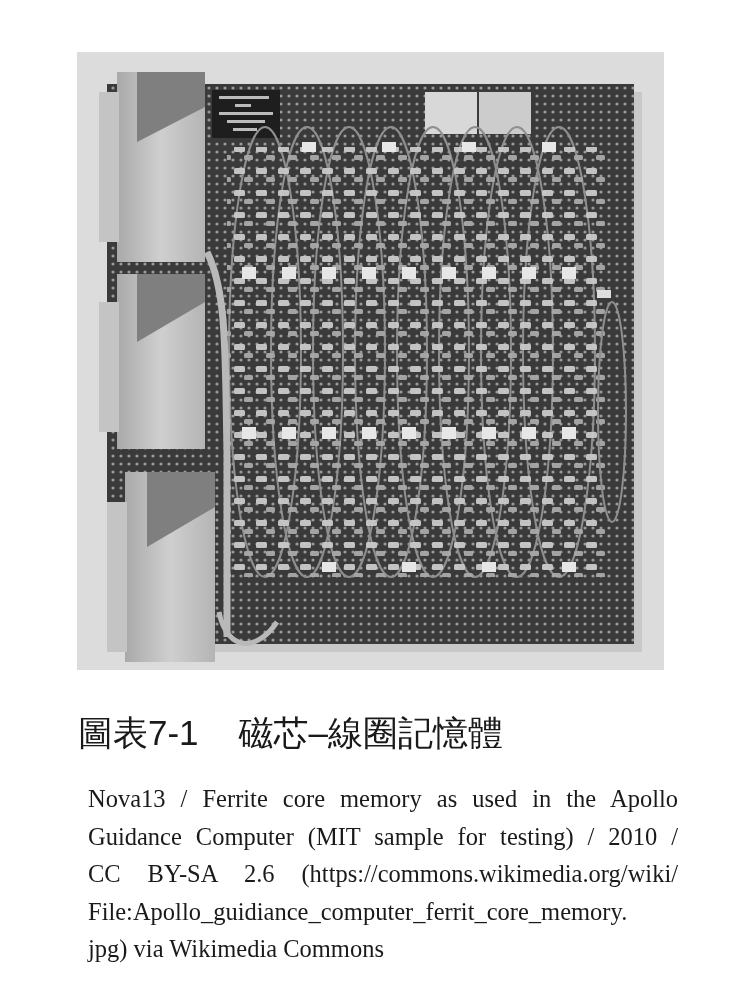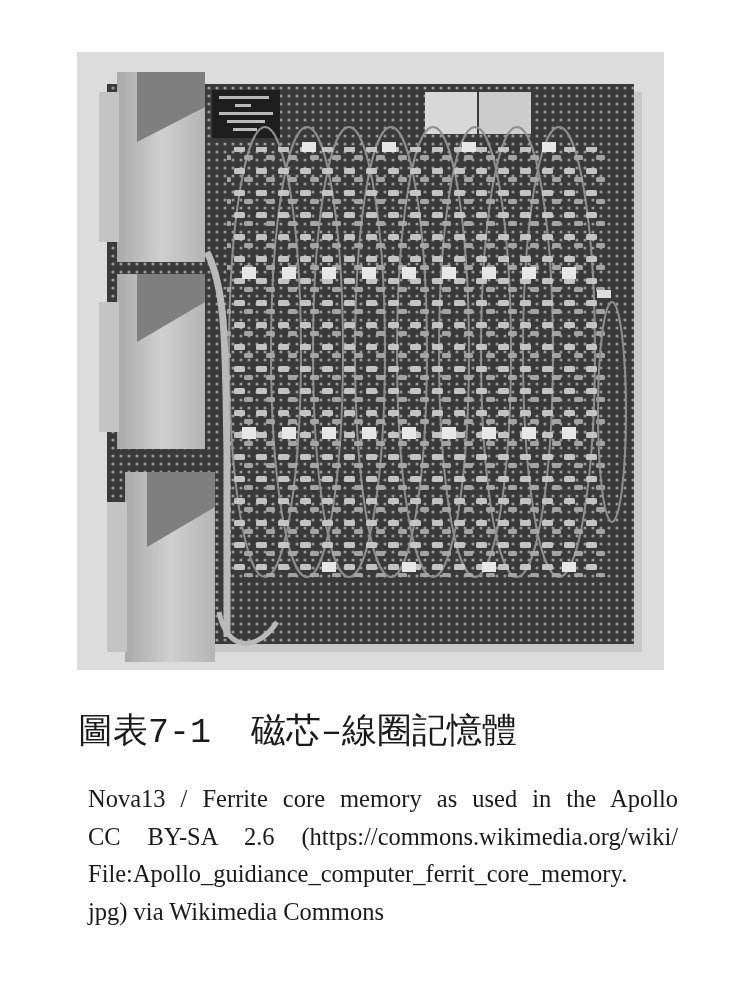--- a/index.html
+++ b/index.html
@@ -6,21 +6,21 @@
     body { width: 730px; height: 1003px; position: relative; overflow: hidden; }
 
     .figure-photo {
       position: absolute; left: 77px; top: 52px; width: 587px; height: 618px;
       background: #dcdcdc; overflow: hidden;
     }
     .figure-photo svg { display: block; width: 100%; height: 100%; }
 
     .figure-title {
       position: absolute; left: 78px; top: 708px;
-      font-family: Liberation Mono, monospace;
+      font-family: Liberation Sans, sans-serif;
       font-size: 35px; color: #1a1a1a; letter-spacing: 0px;
       white-space: nowrap; line-height: 50px;
     }
     .figure-title .fig-num { margin-right: 40px; }
 
     .figure-caption {
       position: absolute; left: 78px; top: 770px; width: 590px;
       font-family: "Liberation Serif", "DejaVu Serif", serif;
       font-size: 24.5px; line-height: 37.5px; color: #1a1a1a;
       text-align: justify; margin: 10px;
@@ -132,16 +132,17 @@
     </g>
   </svg>
 </div>
 
 <div class="figure-title">
   <span class="fig-num">圖表7-1</span><span>磁芯–線圈記憶體</span>
 </div>
 
 <p class="figure-caption">
   <span>Nova13 / Ferrite core memory as used in the Apollo</span>
+  <span>Guidance Computer (MIT sample for testing) / 2010 /</span>
   <span>CC BY-SA 2.6 (https://commons.wikimedia.org/wiki/</span>
   <span>File:Apollo_guidiance_computer_ferrit_core_memory.</span>
   <span class="last">jpg) via Wikimedia Commons</span>
 </p>
 
 </body></html>

